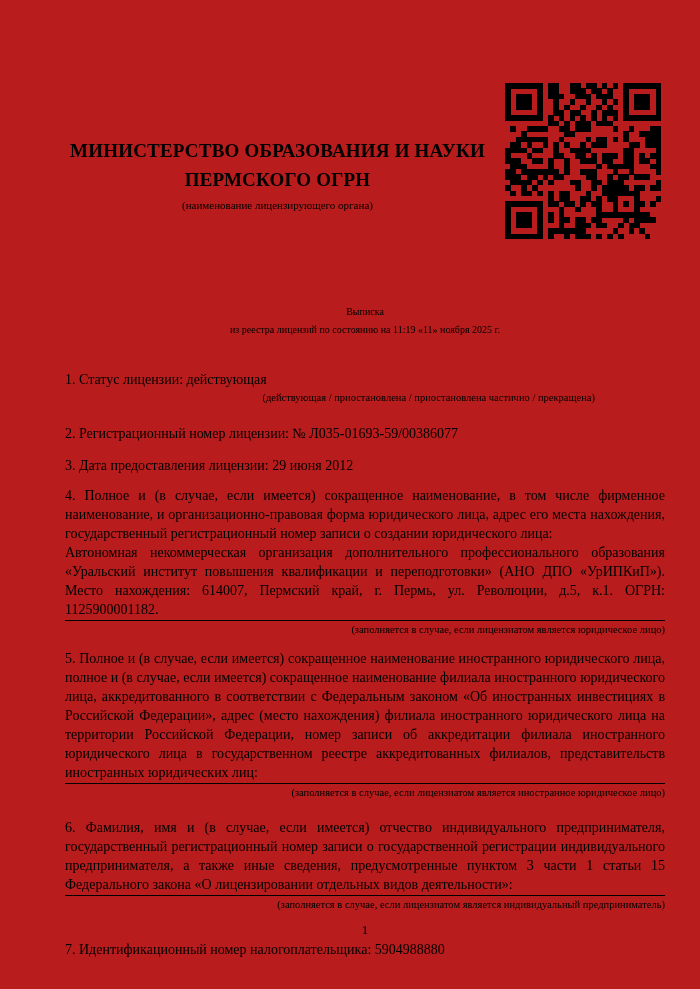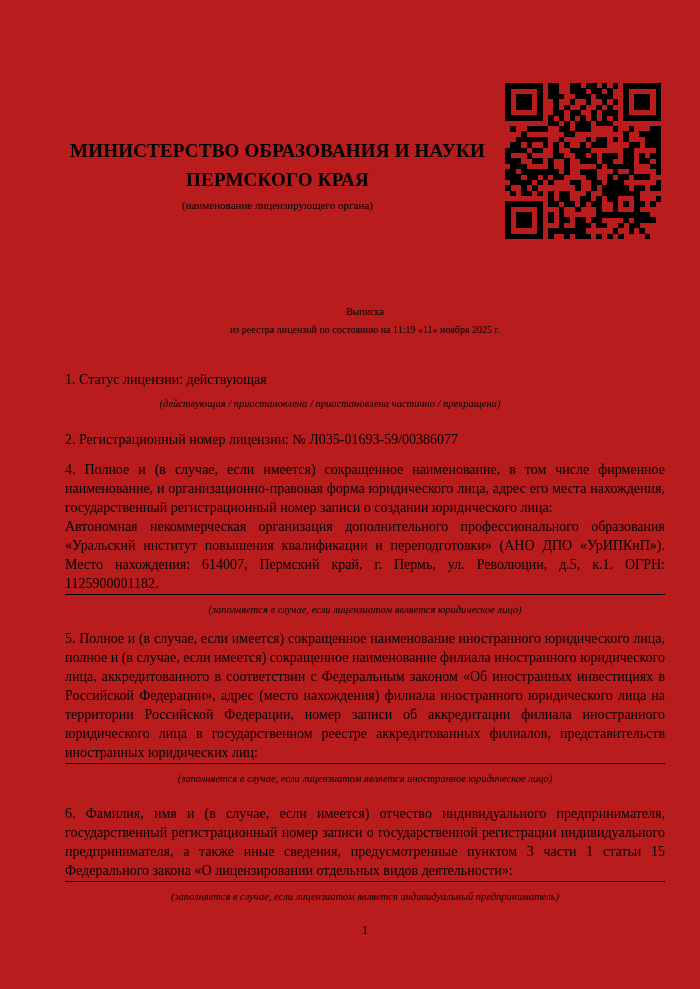--- a/index.html
+++ b/index.html
@@ -16,21 +16,21 @@
 
   .org-header { margin-top:136px; width:425px; text-align:center; }
   .org-name  { font-size:19px; font-weight:700; line-height:29px; letter-spacing:0.2px; }
   .org-caption { font-size:11px; margin-top:5px; }
 
   .doc-title { margin-top:92px; text-align:center; font-size:10px; line-height:17.5px; }
 
   .item { font-size:14px; line-height:19px; }
   .just { text-align:justify; }
 
-  .field-note { font-size:10.5px; line-height:13px; text-align:center; margin-top:8px;font-style:italic; }
+  .field-note { font-size:10.5px; line-height:13px; text-align:right; margin-top:2px; }
   .status-note { margin-right:70px; }
 
   .rule { border-top:1.5px solid #000; margin-top:1px; }
 
   .mt-item1 { margin-top:32px; }
   .mt-item2 { margin-top:20px; }
   .mt-item3 { margin-top:13px; }
   .mt-item4 { margin-top:11px; }
   .mt-item5 { margin-top:13px; }
   .mt-item6 { margin-top:19px; }
@@ -474,52 +474,54 @@
         <rect x="102.21" y="150.62" width="5.63" height="5.63"></rect>
         <rect x="112.97" y="150.62" width="5.63" height="5.63"></rect>
         <rect x="139.86" y="150.62" width="5.63" height="5.63"></rect>
       </svg>
     </div>
 
   <div class="content">
 
     <div class="org-header">
       <div class="org-name">МИНИСТЕРСТВО ОБРАЗОВАНИЯ И НАУКИ</div>
-      <div class="org-name">ПЕРМСКОГО КРАЯ</div>
+      <div class="org-name">ПЕРМСКОГО ОГРН</div>
       <div class="org-caption">(наименование лицензирующего органа)</div>
     </div>
 
     <div class="doc-title">
       <div>Выписка</div>
       <div>из реестра лицензий по состоянию на 11:19 «11» ноября 2025 г.</div>
     </div>
 
     <div class="item mt-item1">1. Статус лицензии: действующая</div>
     <div class="field-note status-note">(действующая / приостановлена / приостановлена частично / прекращена)</div>
 
     <div class="item mt-item2">2. Регистрационный номер лицензии: № Л035-01693-59/00386077</div>
 
+    <div class="item mt-item3">3. Дата предоставления лицензии: 29 июня 2012</div>
 
     <div class="item just mt-item4">
       <div>4. Полное и (в случае, если имеется) сокращенное наименование, в том числе фирменное наименование, и организационно-правовая форма юридического лица, адрес его места нахождения, государственный регистрационный номер записи о создании юридического лица:</div>
       <div>Автономная некоммерческая организация дополнительного профессионального образования «Уральский институт повышения квалификации и переподготовки» (АНО ДПО «УрИПКиП»). Место нахождения: 614007, Пермский край, г. Пермь, ул. Революции, д.5, к.1. ОГРН: 1125900001182.</div>
     </div>
     <div class="rule"></div>
     <div class="field-note">(заполняется в случае, если лицензиатом является юридическое лицо)</div>
 
     <div class="item just mt-item5">
       <div>5. Полное и (в случае, если имеется) сокращенное наименование иностранного юридического лица, полное и (в случае, если имеется) сокращенное наименование филиала иностранного юридического лица, аккредитованного в соответствии с Федеральным законом «Об иностранных инвестициях в Российской Федерации», адрес (место нахождения) филиала иностранного юридического лица на территории Российской Федерации, номер записи об аккредитации филиала иностранного юридического лица в государственном реестре аккредитованных филиалов, представительств иностранных юридических лиц:</div>
     </div>
     <div class="rule"></div>
     <div class="field-note">(заполняется в случае, если лицензиатом является иностранное юридическое лицо)</div>
 
     <div class="item just mt-item6">
       <div>6. Фамилия, имя и (в случае, если имеется) отчество индивидуального предпринимателя, государственный регистрационный номер записи о государственной регистрации индивидуального предпринимателя, а также иные сведения, предусмотренные пунктом 3 части 1 статьи 15 Федерального закона «О лицензировании отдельных видов деятельности»:</div>
     </div>
     <div class="rule"></div>
     <div class="field-note">(заполняется в случае, если лицензиатом является индивидуальный предприниматель)</div>
 
+    <div class="item mt-item7">7. Идентификационный номер налогоплательщика: 5904988880</div>
 
   </div>
 
   <div class="page-number">1</div>
 
 </div>
 
 </body></html>

